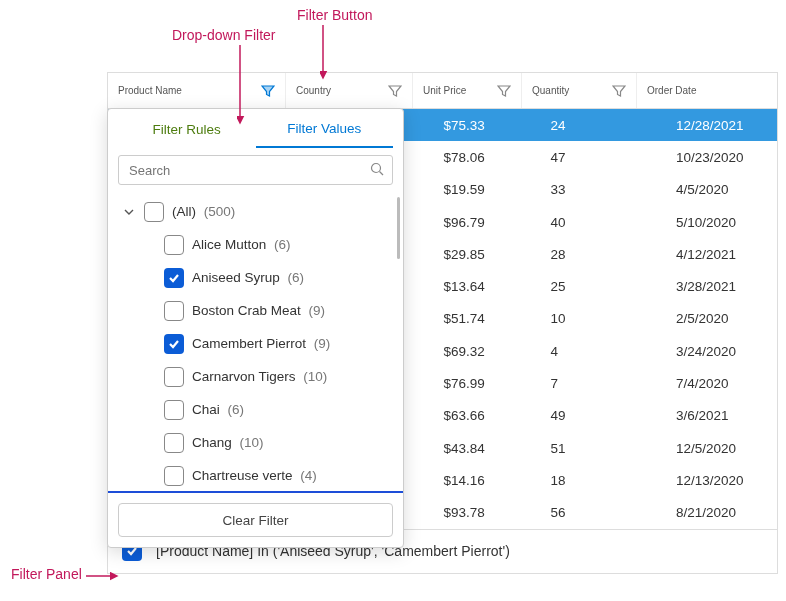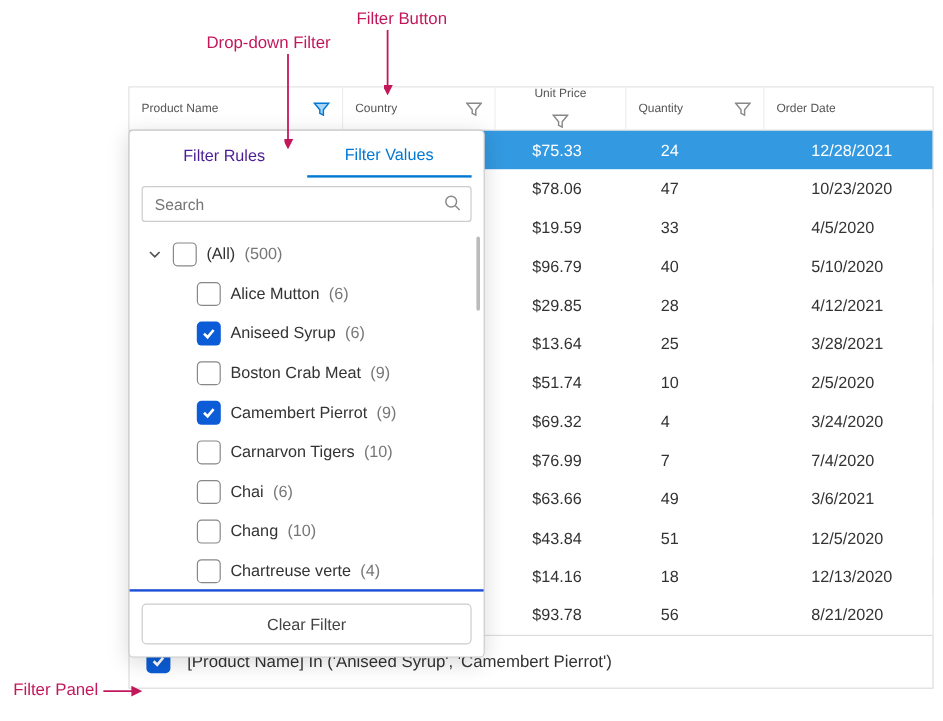--- a/index.html
+++ b/index.html
@@ -16,21 +16,21 @@
   .hcell { display: flex; align-items: center; padding: 0 10px; height: 100%; font-size: 10px; color: #555; border-right: 1px solid #eee; position: relative; }
   .hcell:last-child { border-right: none; }
   .hcell .label { flex: 1; }
   .filter-icon { width: 14px; height: 14px; cursor: pointer; flex-shrink: 0; }
   .filter-icon svg { width: 14px; height: 14px; }
   .filter-icon.active path { stroke: #0078D4; fill: #A8D4F5; }
   .filter-icon path { stroke: #888; fill: none; stroke-width: 1.2; }
   
   .col-product { width: 178px; }
   .col-country { width: 127px; }
-  .col-price   { width: 109px; flex-direction: column; }
+  .col-price   { width: 109px; }
   .col-qty     { width: 115px; }
   .col-date    { width: 140px; }
   
   
   .grid-body { }
   .row { display: flex; height: 32.3px; align-items: center; gap: 25px; }
   .row:nth-child(odd) { background: #fff; }
   .row.selected { background: #3399e0; color: #fff; }
   .cell { padding: 0 10px; font-size: 13.5px; }
   .cell.col-price { text-align: left; padding-left: 30px; }
@@ -42,21 +42,21 @@
   .chk { width: 20px; height: 20px; border-radius: 4px; display: flex; align-items: center; justify-content: center; cursor: pointer; flex-shrink: 0; }
   .chk.checked { background: #0B5CD6; }
   .chk.unchecked { border: 1.4px solid #888; background: #fff; }
   .chk svg { width: 12px; height: 12px; }
   .chk.checked svg path { stroke: #fff; stroke-width: 2.2; fill: none; }
   .filter-expr { font-size: 14px; color: #333; }
   
   
   .popup { position: absolute; left: 107px; top: 108px; width: 297px; background: #fff; border: 1px solid #ccc; border-radius: 4px; box-shadow: 0 4px 18px rgba(0,0,0,0.15); z-index: 20; }
   .tabs { display: flex; height: 40px; align-items: center; padding: 0 10px; gap: 0; }
-  .tab { flex: 1; text-align: center; font-size: 13.5px; color: #4c1d95; padding: 10px 0; cursor: pointer; }
+  .tab { flex: 1; text-align: center; font-size: 13.5px; color: #4d7c0f; padding: 10px 0; cursor: pointer; }
   .tab.active { color: #0078D4; border-bottom: 2px solid #0078D4; }
   .search-row { padding: 6px 10px; }
   .search-box { position: relative; }
   .search-input { width: 100%; height: 30px; border: 1px solid #ccc; border-radius: 3px; padding: 0 28px 0 10px; font-size: 13px; color: #888; outline: none; }
   .search-icon { position: absolute; right: 8px; top: 7px; width: 15px; height: 15px; color: #888; }
   .search-icon svg circle { stroke: #888; fill: none; stroke-width: 1.2; }
   .search-icon svg line { stroke: #888; stroke-width: 1.2; }
   
   .tree { padding: 4px 2px 4px 8px; max-height: 300px; overflow: hidden; position: relative; }
   .tree-scroll-track { position: absolute; right: 3px; top: 6px; width: 3px; height: 62px; background: #bbb; border-radius: 2px; }

